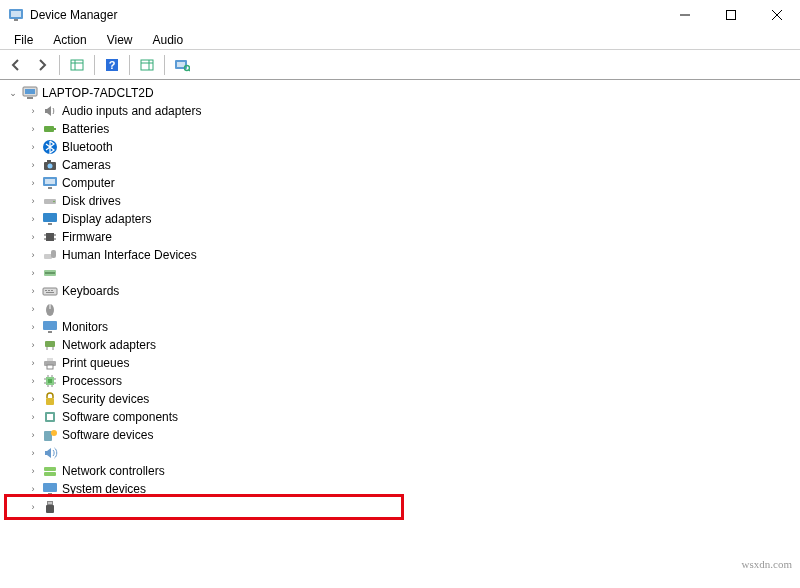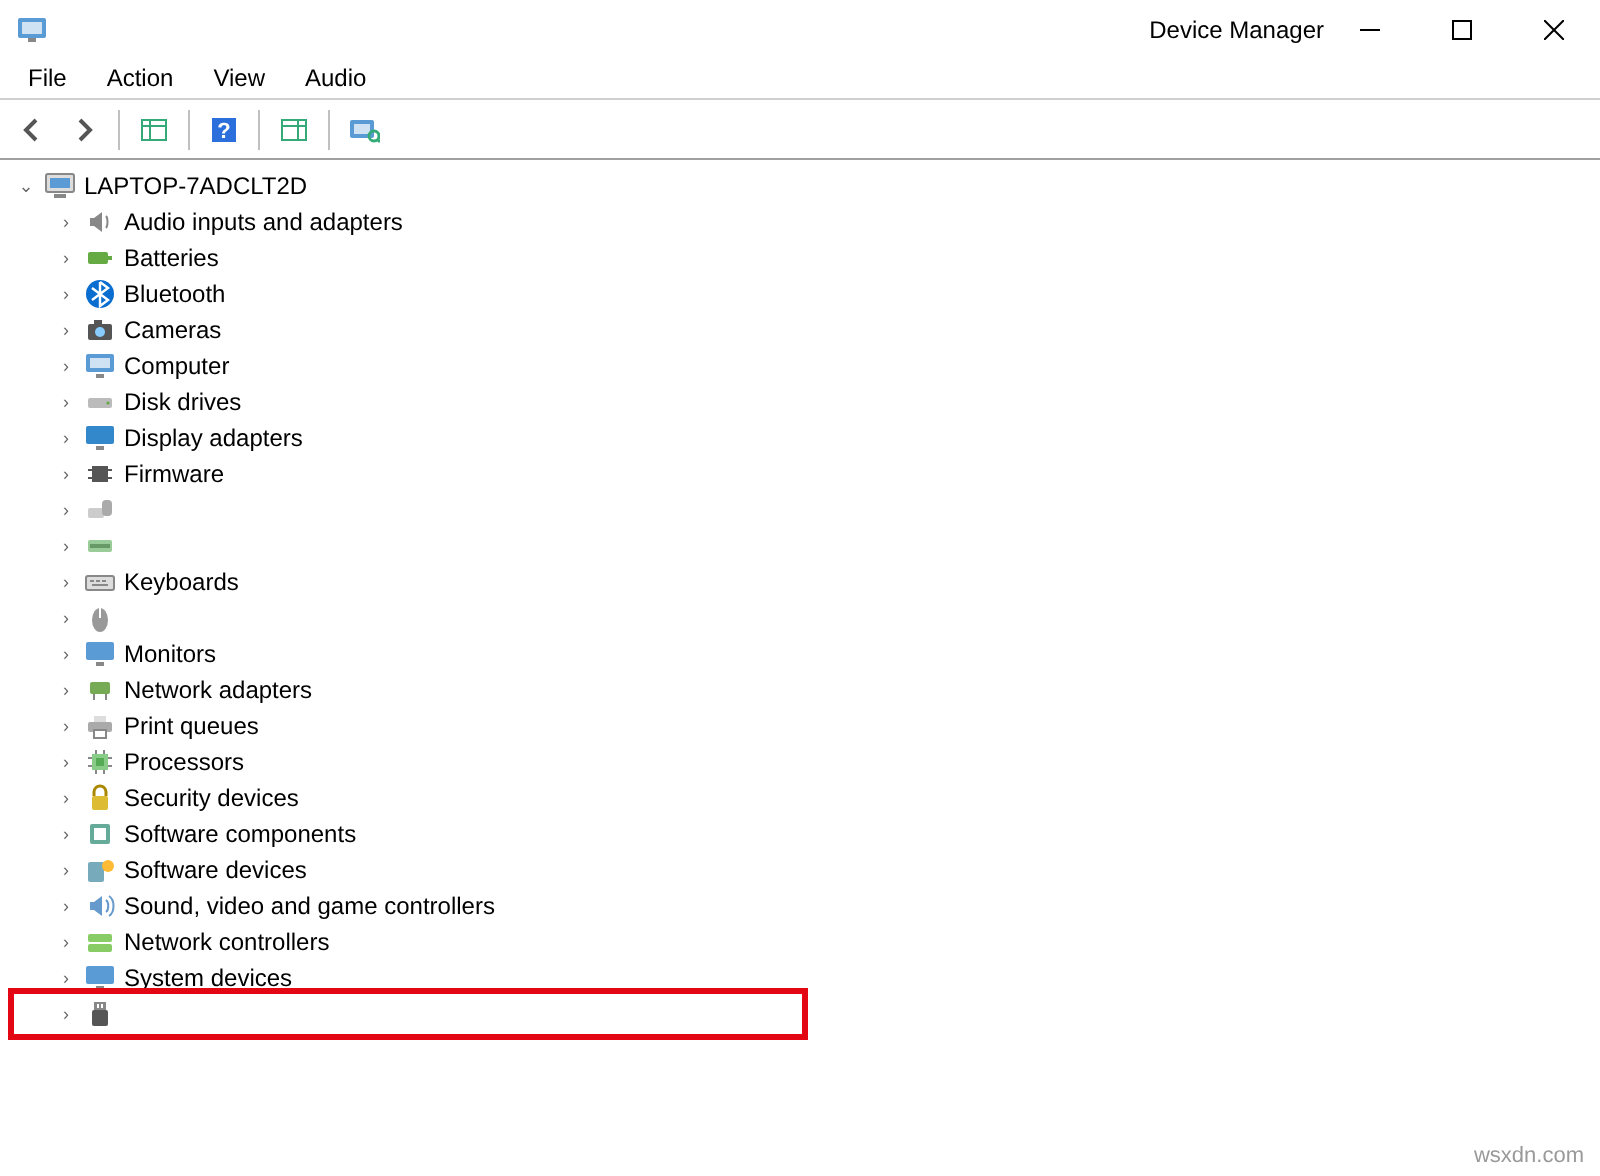--- a/index.html
+++ b/index.html
@@ -10,39 +10,39 @@
       width: 800px;
       height: 588px;
       overflow: hidden;
       position: relative;
     }
     .titlebar {
       display: flex;
       align-items: center;
       height: 30px;
       padding: 0 0 0 8px;
-      text-align: right;
     }
     .titlebar-icon {
       width: 16px; height: 16px;
       margin-right: 6px;
       display: inline-flex; align-items: center; justify-content: center;
     }
     .titlebar-text { flex: 1; font-size: 12px; }
     .window-controls { display: flex; }
     .win-btn {
       width: 46px; height: 30px;
       display: flex; align-items: center; justify-content: center;
       font-family: 'Segoe MDL2 Assets', sans-serif;
       font-size: 10px;
       cursor: pointer;
     }
     .menubar {
       display: flex;
       height: 20px;
+      align-items: center;
       padding: 0 4px;
       border-bottom: 1px solid #d0d0d0;
     }
     .menu-item {
       padding: 2px 10px;
       font-size: 12px;
       cursor: pointer;
     }
     .toolbar {
       display: flex;
@@ -89,23 +89,24 @@
       border: 3px solid #e30613;
       height: 26px;
       position: absolute;
       left: 4px;
       width: 400px;
       pointer-events: none;
     }
     .watermark {
       position: absolute;
       right: 8px;
-      bottom: 4px;
+      bottom: 18px;
       font-size: 11px;
       color: #999;
+      font-family: Liberation Serif, serif;
     }
     svg.ic { width: 16px; height: 16px; }
   </style>
 </head>
 <body>
 
 <div class="titlebar">
   <span class="titlebar-icon">
     <svg class="ic" viewBox="0 0 16 16">
         <rect x="1" y="2" width="14" height="10" fill="#5b9bd5" rx="1"></rect>
@@ -285,20 +286,21 @@
     <span>Firmware</span>
   </div>
   <div class="tree-row child-row">
     <span class="expander">›</span>
     <span class="node-icon">
         <svg class="ic" viewBox="0 0 16 16">
           <rect x="2" y="7" width="8" height="5" fill="#ccc" rx="1"></rect>
           <rect x="9" y="3" width="5" height="8" fill="#aaa" rx="2"></rect>
         </svg>
       </span>
+    <span>Human Interface Devices</span>
   </div>
   <div class="tree-row child-row">
     <span class="expander">›</span>
     <span class="node-icon">
         <svg class="ic" viewBox="0 0 16 16">
           <rect x="2" y="5" width="12" height="6" fill="#9c9" rx="1"></rect>
           <rect x="3" y="7" width="10" height="2" fill="#696"></rect>
         </svg>
       </span>
   </div>
@@ -405,21 +407,20 @@
     <span>Software devices</span>
   </div>
   <div class="tree-row child-row">
     <span class="expander">›</span>
     <span class="node-icon">
         <svg class="ic" viewBox="0 0 16 16">
           <path d="M3 6h2l4-3v10l-4-3H3z" fill="#69c"></path>
           <path d="M11 5c1.5 1 1.5 5 0 6M12.5 3c3 2 3 8 0 10" fill="none" stroke="#69c"></path>
         </svg>
       </span>
-    <span>Sound, video and game controllers</span>
   </div>
   <div class="tree-row child-row">
     <span class="expander">›</span>
     <span class="node-icon">
         <svg class="ic" viewBox="0 0 16 16">
           <rect x="2" y="4" width="12" height="4" fill="#8c6" rx="1"></rect>
           <rect x="2" y="9" width="12" height="4" fill="#8c6" rx="1"></rect>
         </svg>
       </span>
     <span>Network controllers</span>

